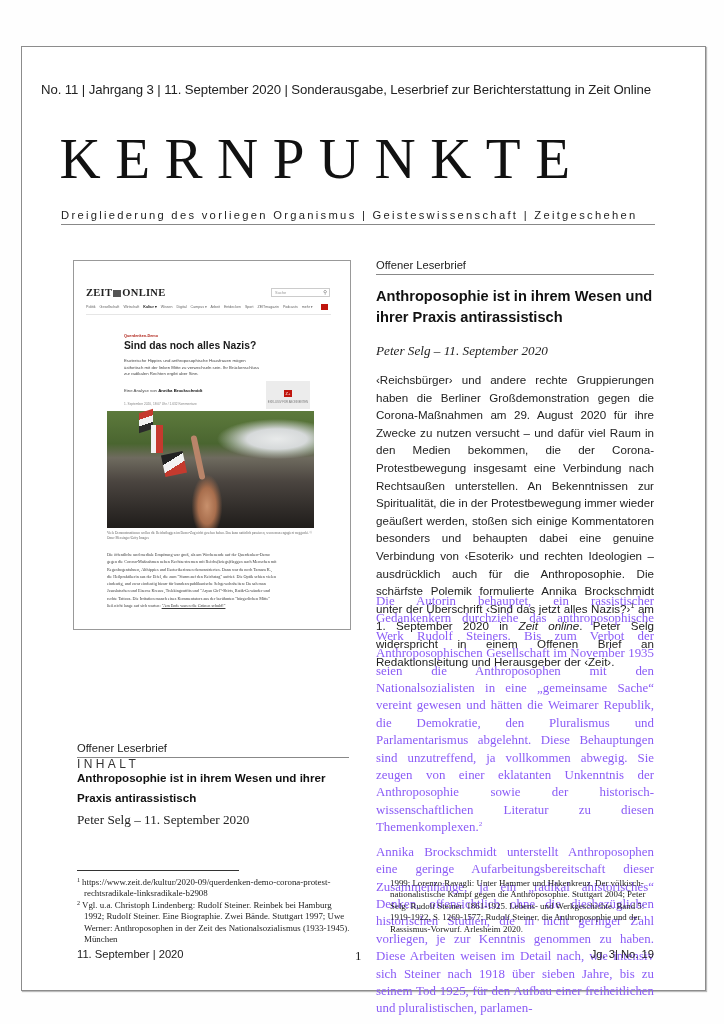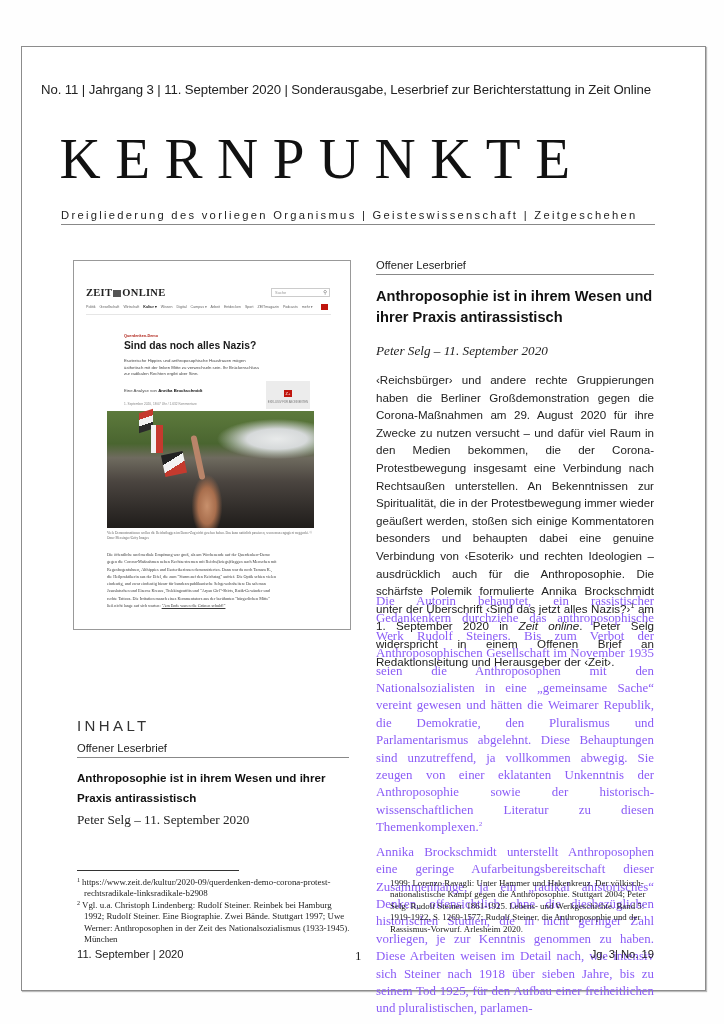--- a/index.html
+++ b/index.html
@@ -91,21 +91,21 @@
     text-align: justify; hyphens: manual;
   }
   .lead sup, .body-text sup { font-size: 7px; vertical-align: 5px; line-height: 0; }
   .body-text {
     font-family: "Liberation Serif", serif; font-size: 12.9px; line-height: 17.4px; color: #8b5cf6;
     text-align: justify;
   }
 
   
   .toc { position: absolute; left: 77px; width: 272px; }
-  .toc-heading { font-family: "Liberation Sans", sans-serif; font-size: 15px; letter-spacing: 3.4px; color: #333; }
+  .toc-heading { font-family: "Liberation Sans", sans-serif; font-size: 12px; letter-spacing: 3.4px; color: #333; margin-top: 40px; }
   .toc-label { font-family: "Liberation Sans", sans-serif; font-size: 11.2px; color: #222; border-bottom: 1.5px solid #888; padding-bottom: 3px; }
   .toc-title { font-family: "Liberation Sans", sans-serif; font-size: 11.6px; font-weight: bold; line-height: 20px; color: #111; }
   .toc-byline { font-family: "Liberation Serif", serif; font-size: 13.2px; color: #222; }
 
   
   .fn-rule { position: absolute; left: 77px; top: 870px; width: 162px; height: 1px; background: #333; }
   .footnotes-left { position: absolute; left: 77px; top: 877px; width: 275px; font-family: "Liberation Serif", serif; font-size: 8.9px; line-height: 11.4px; color: #222; }
   .footnotes-right { position: absolute; left: 390px; top: 878px; width: 272px; font-family: "Liberation Serif", serif; font-size: 8.9px; line-height: 11.4px; color: #222; }
   .fn { padding-left: 7px; text-indent: -7px; }
   .fn sup { font-size: 6px; vertical-align: 3px; line-height: 0; margin-right: 2px; }

